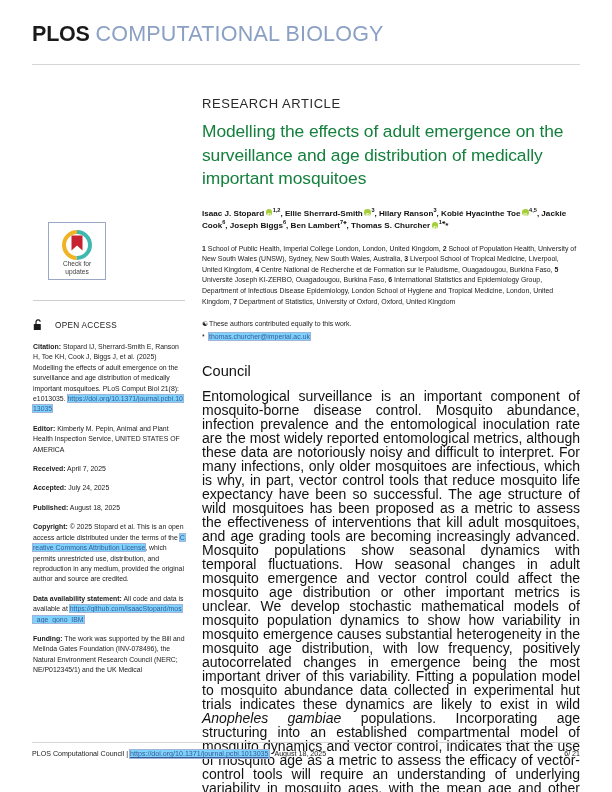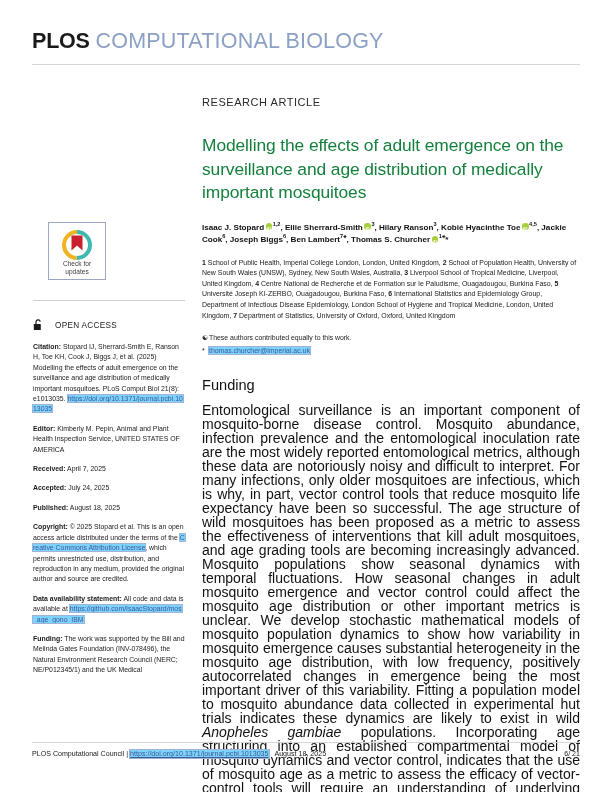--- a/index.html
+++ b/index.html
@@ -21,21 +21,21 @@
     inset: 0;
     width: 612px;
     height: 792px;
     background: #fff;
   }
 
   
   .masthead {
     position: absolute;
     left: 32px;
-    top: 28px;
+    top: 21px;
     width: 548px;
     height: 34px;
   }
   .brand {
     font-size: 21.5px;
     letter-spacing: -0.2px;
     font-weight: 700;
     line-height: 26px;
     white-space: nowrap;
   }
@@ -137,24 +137,24 @@
 
   
   .rightcol {
     position: absolute;
     left: 202px;
     top: 96px;
     width: 378px;
   }
 
   .kicker {
-    font-size: 11px;
+    font-size: 13px;
     letter-spacing: 0.55px;
     color: #2a2a2a;
-    margin-bottom: 26px;
+    margin-bottom: 9px;
   }
 
   .title {
     font-size: 17.4px;
     line-height: 23.5px;
     font-weight: 400;
     color: #15803d;
     margin: 0 0 17px 0;
     letter-spacing: -0.1px;
   }
@@ -341,21 +341,21 @@
 
     <div class="affils"><b>1</b> School of Public Health, Imperial College London, London, United Kingdom, <b>2</b> School of Population Health, University of New South Wales (UNSW), Sydney, New South Wales, Australia, <b>3</b> Liverpool School of Tropical Medicine, Liverpool, United Kingdom, <b>4</b> Centre National de Recherche et de Formation sur le Paludisme, Ouagadougou, Burkina Faso, <b>5</b> Université Joseph KI-ZERBO, Ouagadougou, Burkina Faso, <b>6</b> International Statistics and Epidemiology Group, Department of Infectious Disease Epidemiology, London School of Hygiene and Tropical Medicine, London, United Kingdom, <b>7</b> Department of Statistics, University of Oxford, Oxford, United Kingdom</div>
 
     <div class="notes">
       <span class="marker">☯</span><span>These authors contributed equally to this work.</span>
     </div>
     <div class="notes">
       <span class="marker">*</span><span class="link">thomas.churcher@imperial.ac.uk</span>
     </div>
 
-    <h2 class="abstract-h">Funding</h2>
+    <h2 class="abstract-h">Council</h2>
 
     <div class="abstract">Entomological surveillance is an important component of mosquito-borne disease control. Mosquito abundance, infection prevalence and the entomological inoculation rate are the most widely reported entomological metrics, although these data are notoriously noisy and difficult to interpret. For many infections, only older mosquitoes are infectious, which is why, in part, vector control tools that reduce mosquito life expectancy have been so successful. The age structure of wild mosquitoes has been proposed as a metric to assess the effectiveness of interventions that kill adult mosquitoes, and age grading tools are becoming increasingly advanced. Mosquito populations show seasonal dynamics with temporal fluctuations. How seasonal changes in adult mosquito emergence and vector control could affect the mosquito age distribution or other important metrics is unclear. We develop stochastic mathematical models of mosquito population dynamics to show how variability in mosquito emergence causes substantial heterogeneity in the mosquito age distribution, with low frequency, positively autocorrelated changes in emergence being the most important driver of this variability. Fitting a population model to mosquito abundance data collected in experimental hut trials indicates these dynamics are likely to exist in wild <i>Anopheles gambiae</i> populations. Incorporating age structuring into an established compartmental model of mosquito dynamics and vector control, indicates that the use of mosquito age as a metric to assess the efficacy of vector-control tools will require an understanding of underlying variability in mosquito ages, with the mean age and other entomological metrics affected by short-term and seasonal fluctuations in mosquito emergence.</div>
   </div>
 
   <div class="footer-rule"></div>
   <div class="footer">
     <div class="f-left">
       <span>PLOS Computational Council |</span>
       <span class="link">https://doi.org/10.1371/journal.pcbi.1013035</span>
       &nbsp;&nbsp;<span>August 18, 2025</span>

